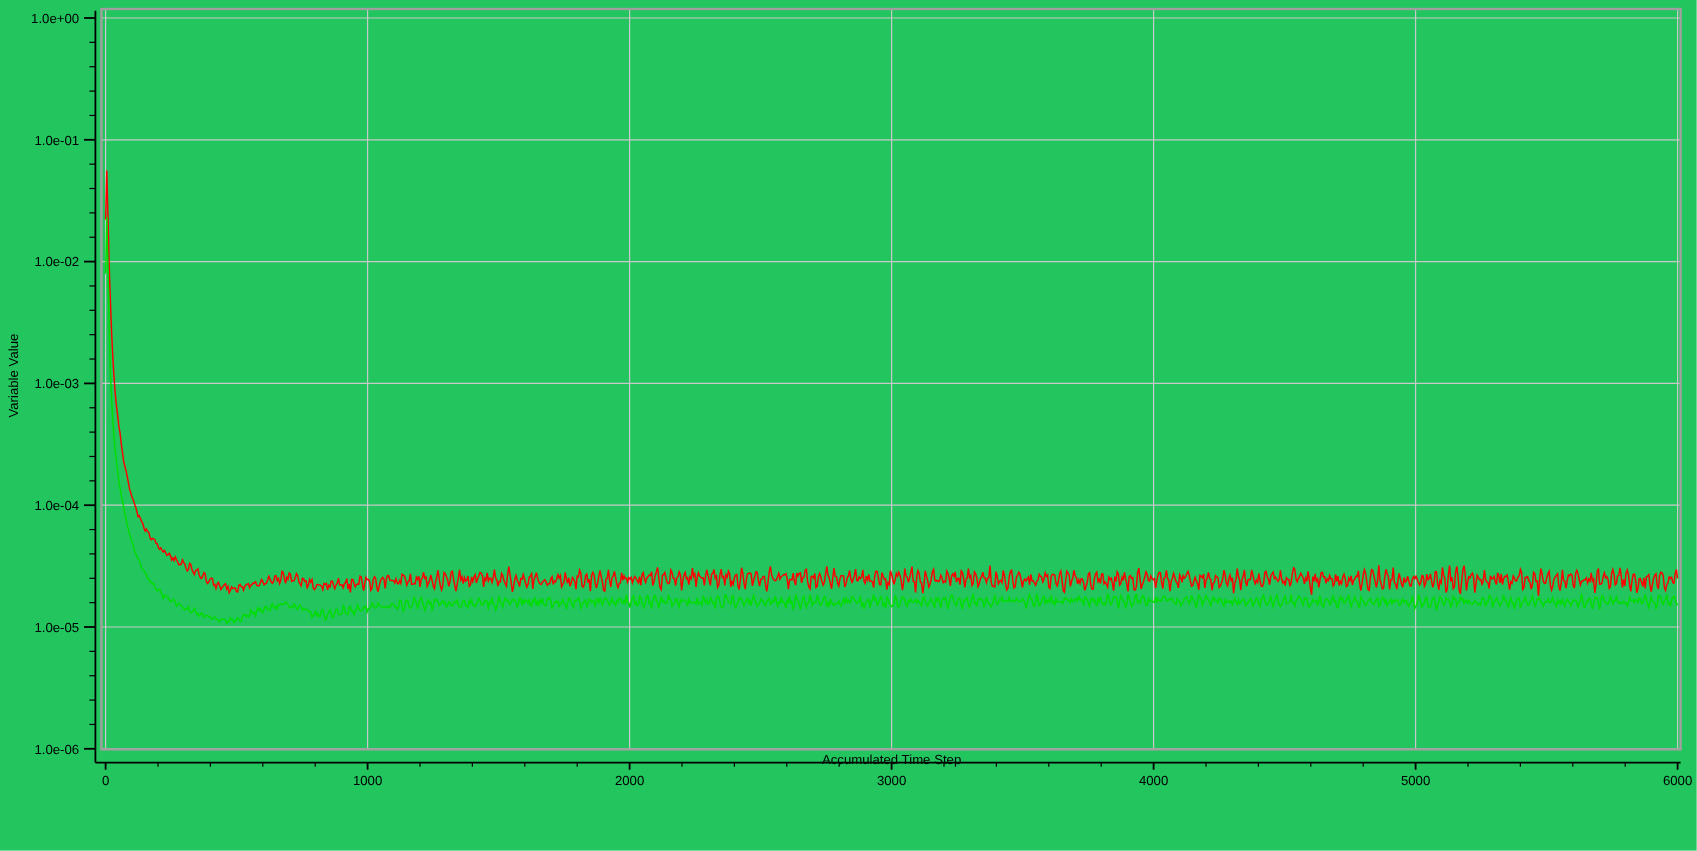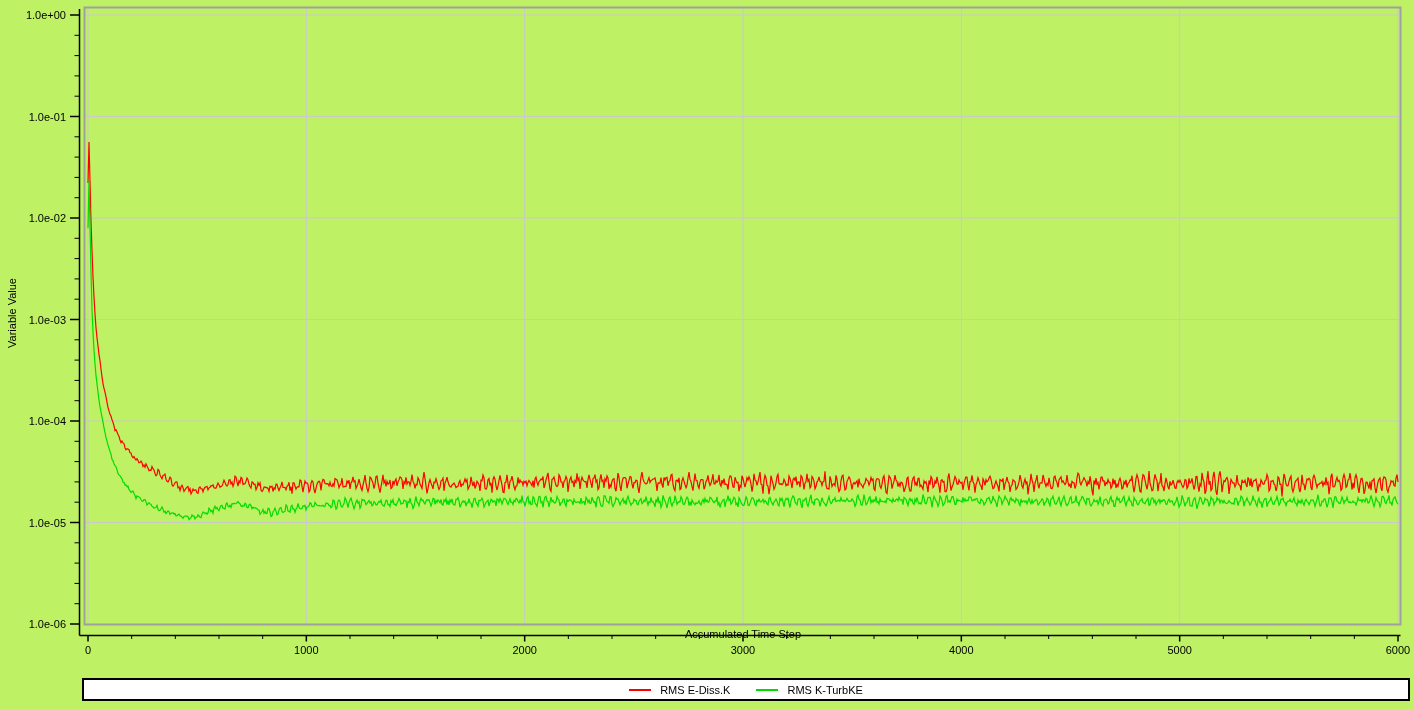--- a/index.html
+++ b/index.html
@@ -1,17 +1,17 @@
 <!DOCTYPE html>
 <html><head>
 <meta charset="utf-8">
 <style>
   html,body{margin:0;padding:0;background:#ffffff;}
   #screen{
-    position:relative;width:1414px;height:709px;background:#bef264;overflow:hidden;
+    position:relative;width:1414px;height:709px;background:#22c55e;overflow:hidden;
     font-family:"Liberation Sans",sans-serif;color:#000;
   }
   #chart{position:absolute;left:0;top:0;}
   .axis-title{position:absolute;font-size:11px;color:#000;white-space:nowrap;}
   #ylabel{left:-46px;top:305px;width:120px;height:16px;text-align:center;transform:rotate(-90deg);}
   #xlabel{left:88px;top:628px;width:1310px;text-align:center;}
   #legend{
     position:absolute;left:82px;top:678px;width:1324px;height:19px;
     border:2px solid #000;background:#ffffff;
     display:flex;align-items:center;justify-content:center;gap:26px;
@@ -123,23 +123,13 @@
       <line x1="1223.3333333333333" y1="635.5" x2="1223.3333333333333" y2="639" stroke="#000000" stroke-width="1"></line>
       <line x1="1267" y1="635.5" x2="1267" y2="639" stroke="#000000" stroke-width="1"></line>
       <line x1="1310.6666666666667" y1="635.5" x2="1310.6666666666667" y2="639" stroke="#000000" stroke-width="1"></line>
       <line x1="1354.3333333333333" y1="635.5" x2="1354.3333333333333" y2="639" stroke="#000000" stroke-width="1"></line>
     </svg>
 
   <div id="ylabel" class="axis-title">Variable Value</div>
 
   <div id="xlabel" class="axis-title">Accumulated Time Step</div>
 
-  <div id="legend">
-    <div class="legend-item">
-      <span class="legend-swatch" style="background: rgb(255, 0, 0);"></span>
-      <span>RMS E-Diss.K</span>
-    </div>
-    <div class="legend-item">
-      <span class="legend-swatch" style="background: rgb(0, 221, 0);"></span>
-      <span>RMS K-TurbKE</span>
-    </div>
-  </div>
 </div>
 
 </body></html>

